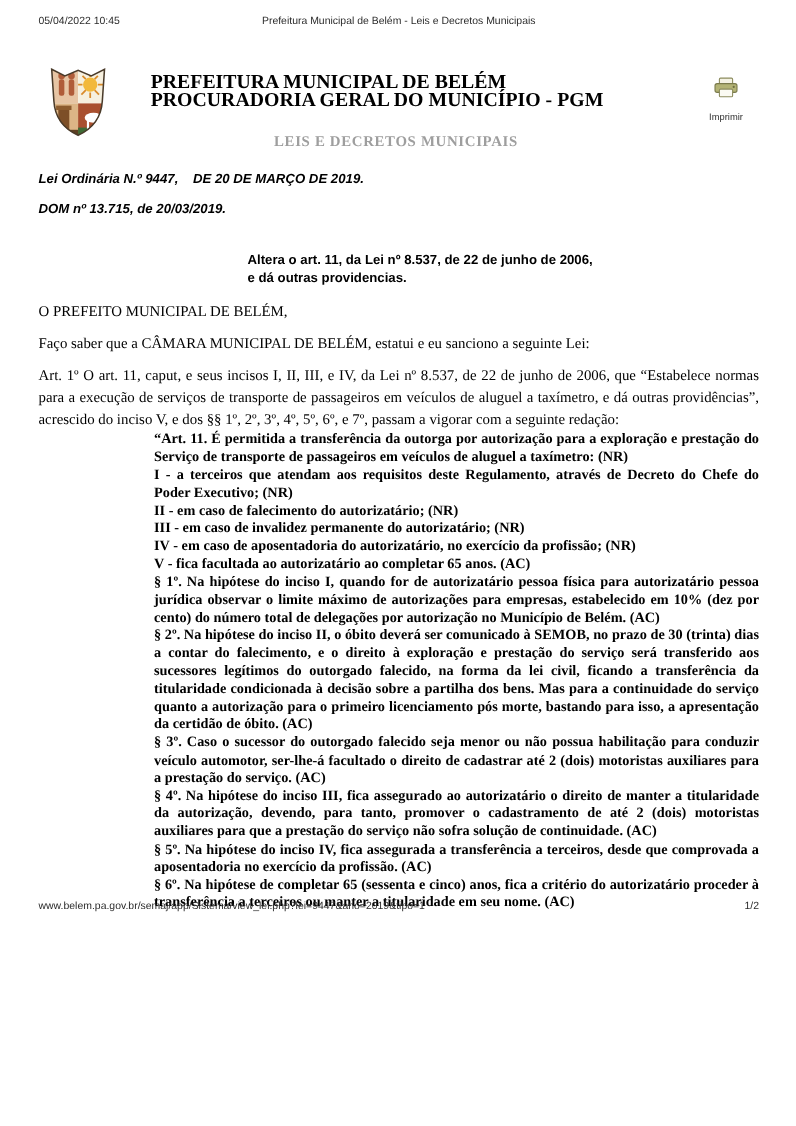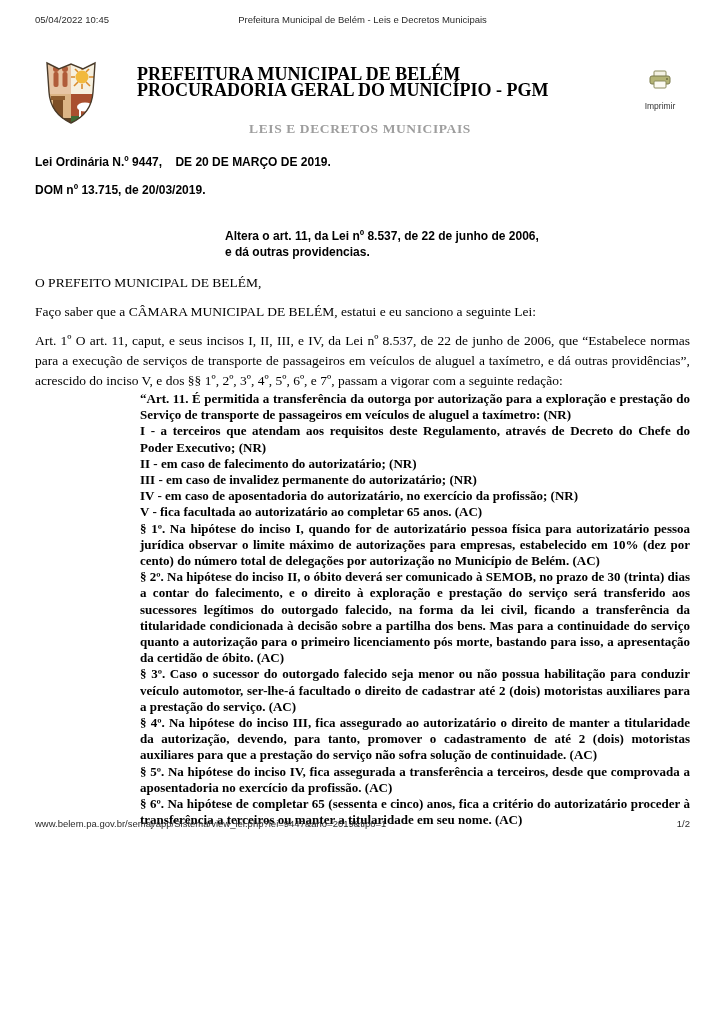--- a/index.html
+++ b/index.html
@@ -24,21 +24,21 @@
   .print-btn .pi{display:block;margin:0 auto 1px auto;}
   .print-btn .pl{font-family:"Liberation Sans",sans-serif;font-size:8.5px;color:#333;}
 
   .section-title{position:absolute;top:121px;left:0;right:4px;text-align:center;
         font-family:"Liberation Serif",serif;font-weight:bold;font-size:13.5px;
         letter-spacing:0.6px;color:#9e9e9e;}
 
   
   .content{position:absolute;top:155px;left:35px;width:655px;}
   .law-line{font-family:"Liberation Sans",sans-serif;font-weight:bold;font-size:12px;
-        line-height:15px;white-space:pre-wrap;}
+        line-height:15px;white-space:pre-wrap;font-style:italic;}
   .law-line.first{margin-bottom:13px;}
   .law-line.second{margin-bottom:30px;}
   .ementa{margin-left:190px;width:320px;font-family:"Liberation Sans",sans-serif;
         font-weight:bold;font-size:12px;line-height:16px;margin-bottom:14px;}
   .opening{font-size:13.5px;line-height:17px;margin:0 0 12px 0;}
   .preamble{font-size:13.5px;line-height:17px;margin:0 0 11px 0;}
   .art1{font-size:13.5px;line-height:20px;text-align:justify;margin:0;}
   .quote-block{margin-left:105px;width:550px;}
   .quote-block p{margin:0;font-weight:bold;font-size:13px;line-height:16.2px;text-align:justify;}
 </style>

